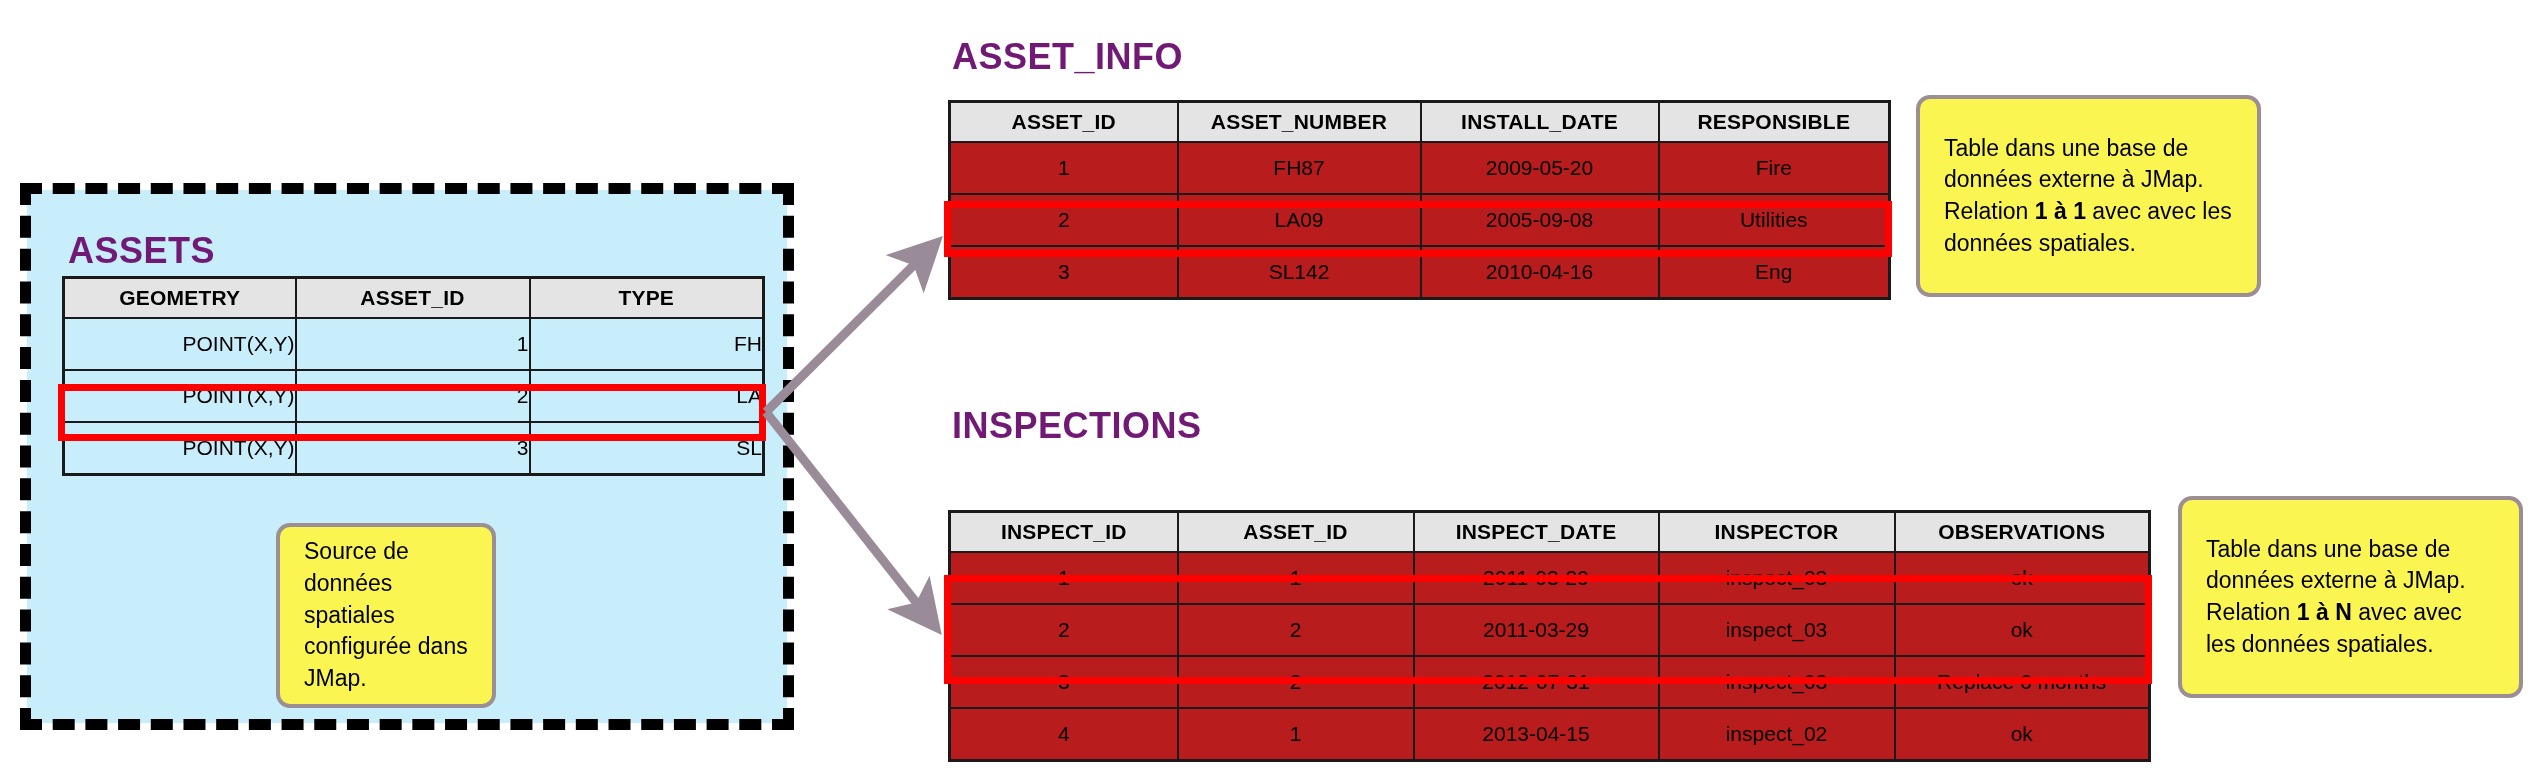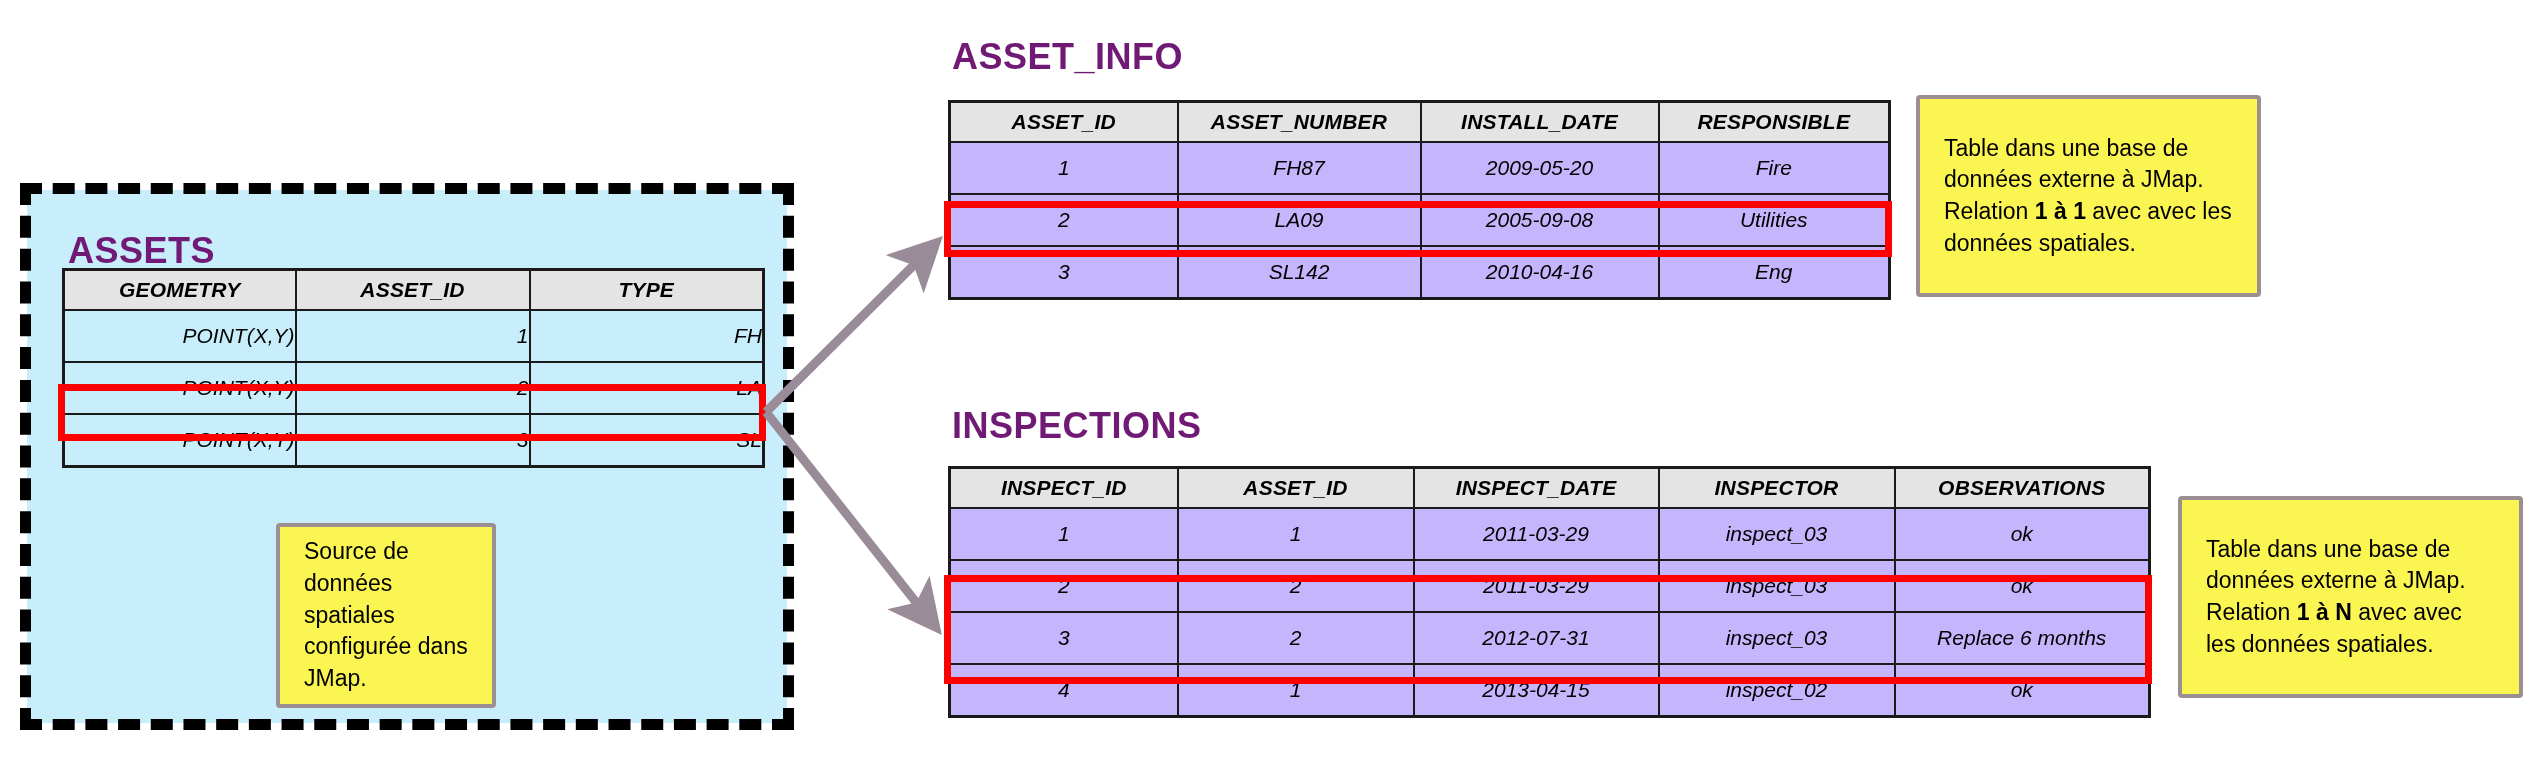--- a/index.html
+++ b/index.html
@@ -13,23 +13,22 @@
     position: relative;
     overflow: hidden;
     font-family: "Liberation Sans", sans-serif;
     color: #000000;
   }
 
   
   .db-table {
     border-collapse: collapse;
     table-layout: fixed;
-    background: #c4b5fd;
+    background: #b91c1c;
     border: 3px solid #1a1a1a;
-    font-style: italic;
   }
   .db-table th,
   .db-table td {
     border: 2px solid #1a1a1a;
     text-align: center;
     vertical-align: middle;
     font-size: 21px;
     font-weight: normal;
     color: #000000;
     white-space: nowrap;
@@ -77,21 +76,21 @@
     position: absolute;
     left: 68px;
     top: 230px;
     font-size: 36px;
     font-weight: bold;
     letter-spacing: 0.5px;
   }
   #assets-table-wrap {
     position: absolute;
     left: 62px;
-    top: 268px;
+    top: 276px;
   }
   #assets-table { width: 700px; }
   #assets-table td { background: #c8eefc; text-align: right; }
   #assets-table col.c-geom { width: 232px; }
   #assets-table col.c-id   { width: 234px; }
   #assets-table col.c-type { width: 234px; }
 
   
   #asset-info-title {
     position: absolute;
@@ -113,21 +112,21 @@
   #inspections-title {
     position: absolute;
     left: 952px;
     top: 405px;
   }
   #inspections-table-wrap {
     position: absolute;
     left: 948px;
     top: 466px;
   }
-  #inspections-table { width: 1200px; }
+  #inspections-table { width: 1200px; margin-top: 44px; }
   #inspections-table col.in-c1 { width: 228px; }
   #inspections-table col.in-c2 { width: 236px; }
   #inspections-table col.in-c3 { width: 245px; }
   #inspections-table col.in-c4 { width: 236px; }
   #inspections-table col.in-c5 { width: 255px; }
 
   
   .red-highlight {
     position: absolute;
     border: 7px solid #fd0000;
@@ -151,21 +150,21 @@
     top: 575px;
     width: 1208px;
     height: 109px;
   }
 
   
   .note {
     position: absolute;
     background: #fbf552;
     border: 4px solid #9c8f93;
-    border-radius: 4px;
+    border-radius: 14px;
     box-sizing: border-box;
     font-size: 23px;
     line-height: 1.38;
     color: #000000;
     padding: 26px 24px;
     display: flex;
     align-items: center;
   }
   .note-text { display: block; }
   .note b { font-weight: bold; }

